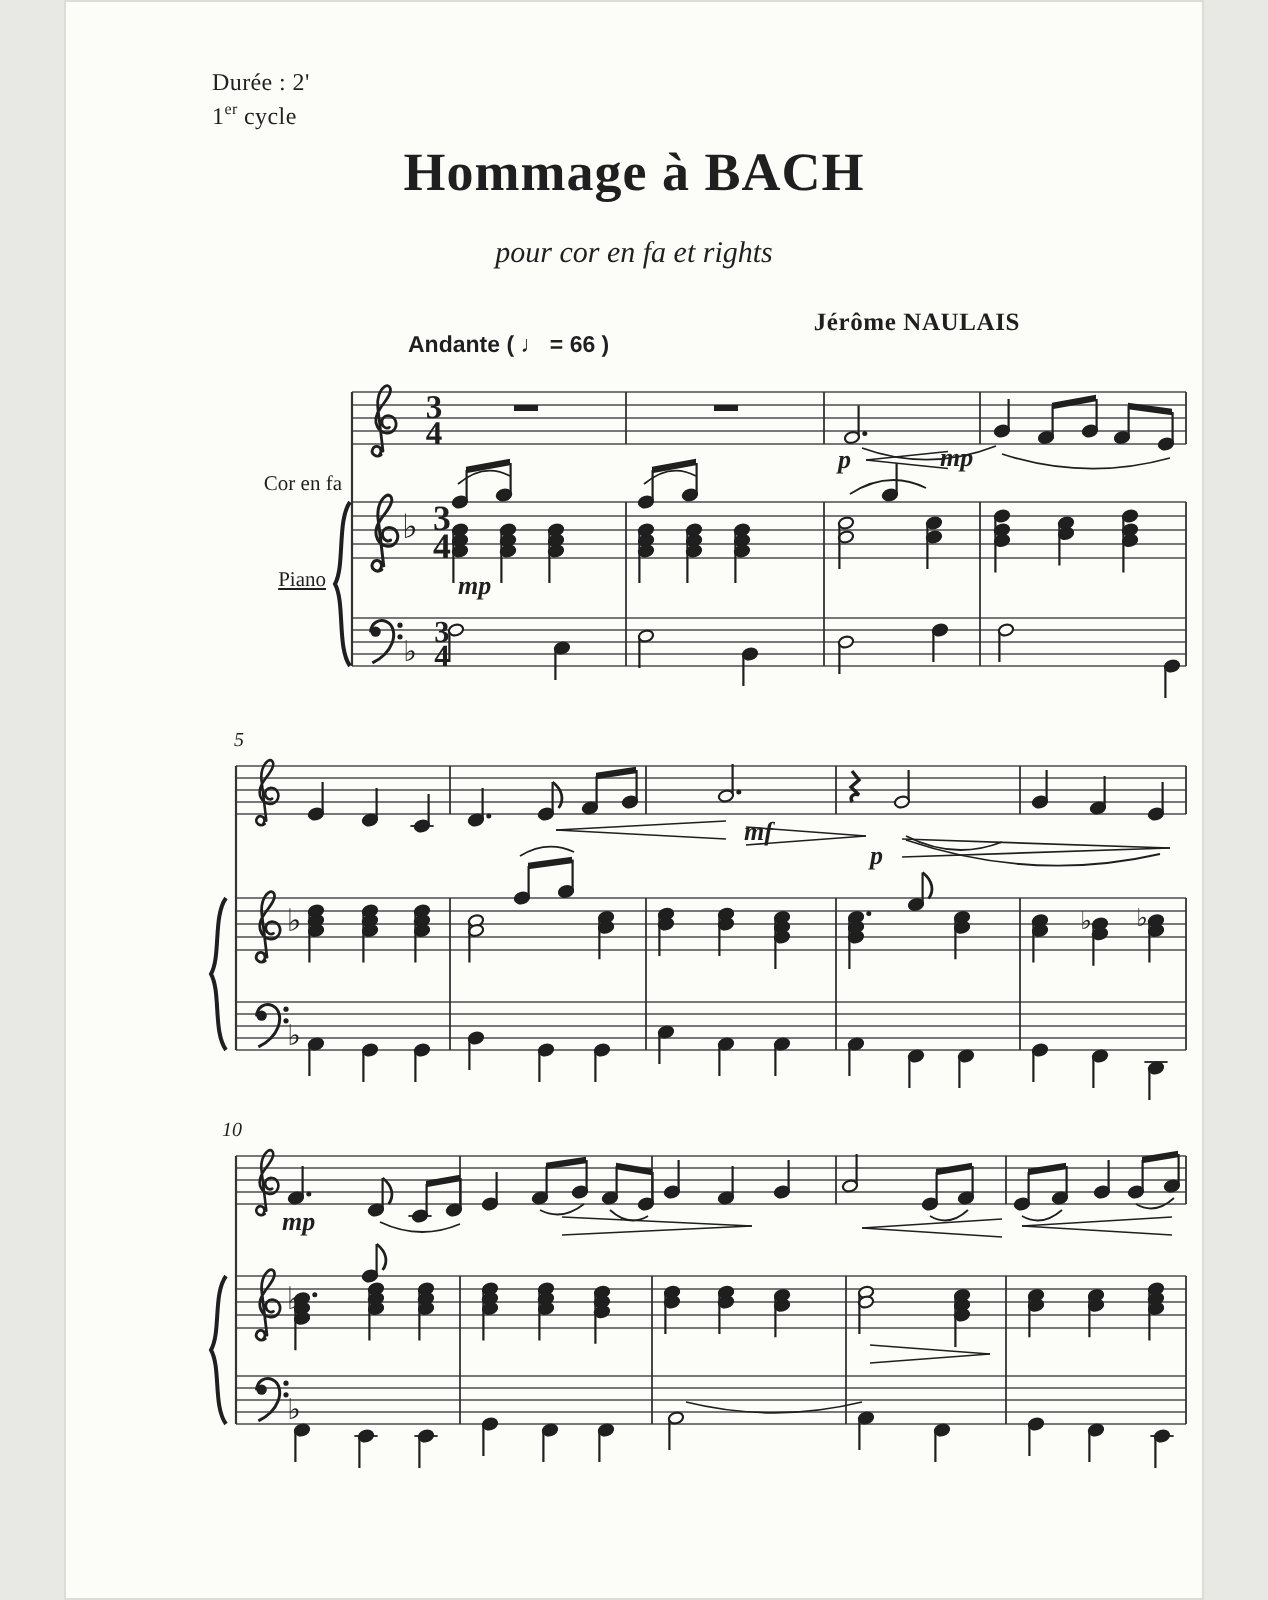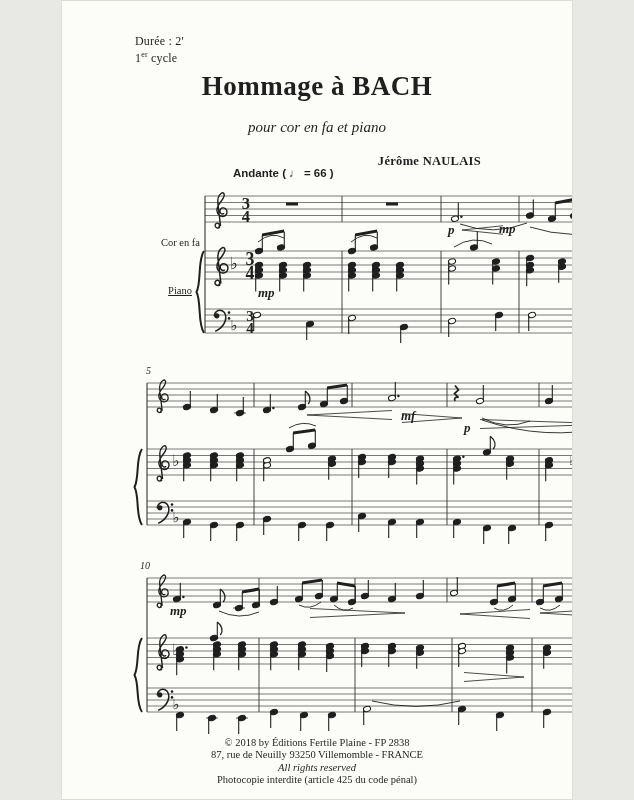--- a/index.html
+++ b/index.html
@@ -1,16 +1,16 @@
 <!DOCTYPE html>
 <html><head>
 <meta charset="utf-8">
 <style>
   html,body{margin:0;padding:0;background:#e8e8e4;}
-  #page{position:relative;width:512px;height:800px;margin:0 auto;background:#fcfcf9;
+  #page{position:relative;width:570px;height:800px;margin:0 auto;background:#fcfcf9;
         border:1px solid #ddddd6;box-sizing:border-box;overflow:hidden;
         font-family:"Liberation Serif","DejaVu Serif",serif;color:#1f1f1f;}
   .abs{position:absolute;}
   .small-note{font-size:12px;letter-spacing:.2px;}
   #title{left:0;right:0;top:70px;text-align:center;font-size:27px;font-weight:bold;letter-spacing:.5px;}
   #subtitle{left:0;right:0;top:118px;text-align:center;font-style:italic;font-size:15px;}
   #composer{right:91px;top:153px;font-weight:bold;font-size:12.5px;letter-spacing:.3px;}
   #tempo{left:171px;top:166px;font-weight:bold;font-size:11.5px;font-family:Liberation Sans, sans-serif;}
   .inst-label{font-size:10.5px;text-align:right;}
   #horn-label{left:70px;width:68px;top:201px;margin-top:35px;}
@@ -26,21 +26,21 @@
 </head>
 <body>
 
 <div id="page">
 
   <div class="abs small-note" style="left:73px;top:33px">Durée : 2'</div>
 
   <div class="abs small-note" style="left:73px;top:49px"><span>1</span><sup>er</sup><span> cycle</span></div>
 
   <div id="title" class="abs">Hommage à BACH</div>
-  <div id="subtitle" class="abs">pour cor en fa et piano</div>
+  <div id="subtitle" class="abs">pour cor en fa et rights</div>
   <div id="composer" class="abs">Jérôme NAULAIS</div>
   <div id="tempo" class="abs">Andante ( ♩ = 66 )</div>
 
   <div id="horn-label" class="abs inst-label">Cor en fa</div>
   <div id="piano-label" class="abs inst-label">Piano</div>
 
   <svg id="score-svg" width="634" height="800" viewBox="0 0 634 800">
       <line x1="143" y1="195" x2="560" y2="195" stroke="#4d4d4d" stroke-width="0.75"></line>
       <line x1="143" y1="201.5" x2="560" y2="201.5" stroke="#4d4d4d" stroke-width="0.75"></line>
       <line x1="143" y1="208" x2="560" y2="208" stroke="#4d4d4d" stroke-width="0.75"></line>
@@ -514,26 +514,20 @@
       <line x1="248" y1="607.5" x2="343" y2="612" stroke="#1f1f1f" stroke-width="0.8"></line>
       <line x1="248" y1="616.5" x2="343" y2="612" stroke="#1f1f1f" stroke-width="0.8"></line>
       <line x1="398" y1="613" x2="468" y2="608.5" stroke="#1f1f1f" stroke-width="0.8"></line>
       <line x1="398" y1="613" x2="468" y2="617.5" stroke="#1f1f1f" stroke-width="0.8"></line>
       <line x1="478" y1="612" x2="553" y2="607.5" stroke="#1f1f1f" stroke-width="0.8"></line>
       <line x1="478" y1="612" x2="553" y2="616.5" stroke="#1f1f1f" stroke-width="0.8"></line>
       <line x1="402" y1="671.5" x2="462" y2="676" stroke="#1f1f1f" stroke-width="0.8"></line>
       <line x1="402" y1="680.5" x2="462" y2="676" stroke="#1f1f1f" stroke-width="0.8"></line>
     </svg>
 
-  <div id="footer" class="abs">
-    <div>© 2018 by Éditions Fertile Plaine - FP 2838</div>
-    <div>87, rue de Neuilly 93250 Villemomble - FRANCE</div>
-    <div class="it">All rights reserved</div>
-    <div>Photocopie interdite (article 425 du code pénal)</div>
-  </div>
 
 <div class="dyn" style="left: 386px; top: 221px;">p</div>
     <div class="dyn" style="left: 437px; top: 220px;">mp</div>
     <div class="dyn" style="left: 196px; top: 284px;">mp</div>
     <div class="dyn" style="left: 339px; top: 407px;">mf</div>
     <div class="dyn" style="left: 402px; top: 419px;">p</div>
     <div class="dyn" style="left: 108px; top: 602px;">mp</div>
     <div class="mnum" style="left: 84px; top: 364px;">5</div>
     <div class="mnum" style="left: 78px; top: 559px;">10</div>
   </div>

